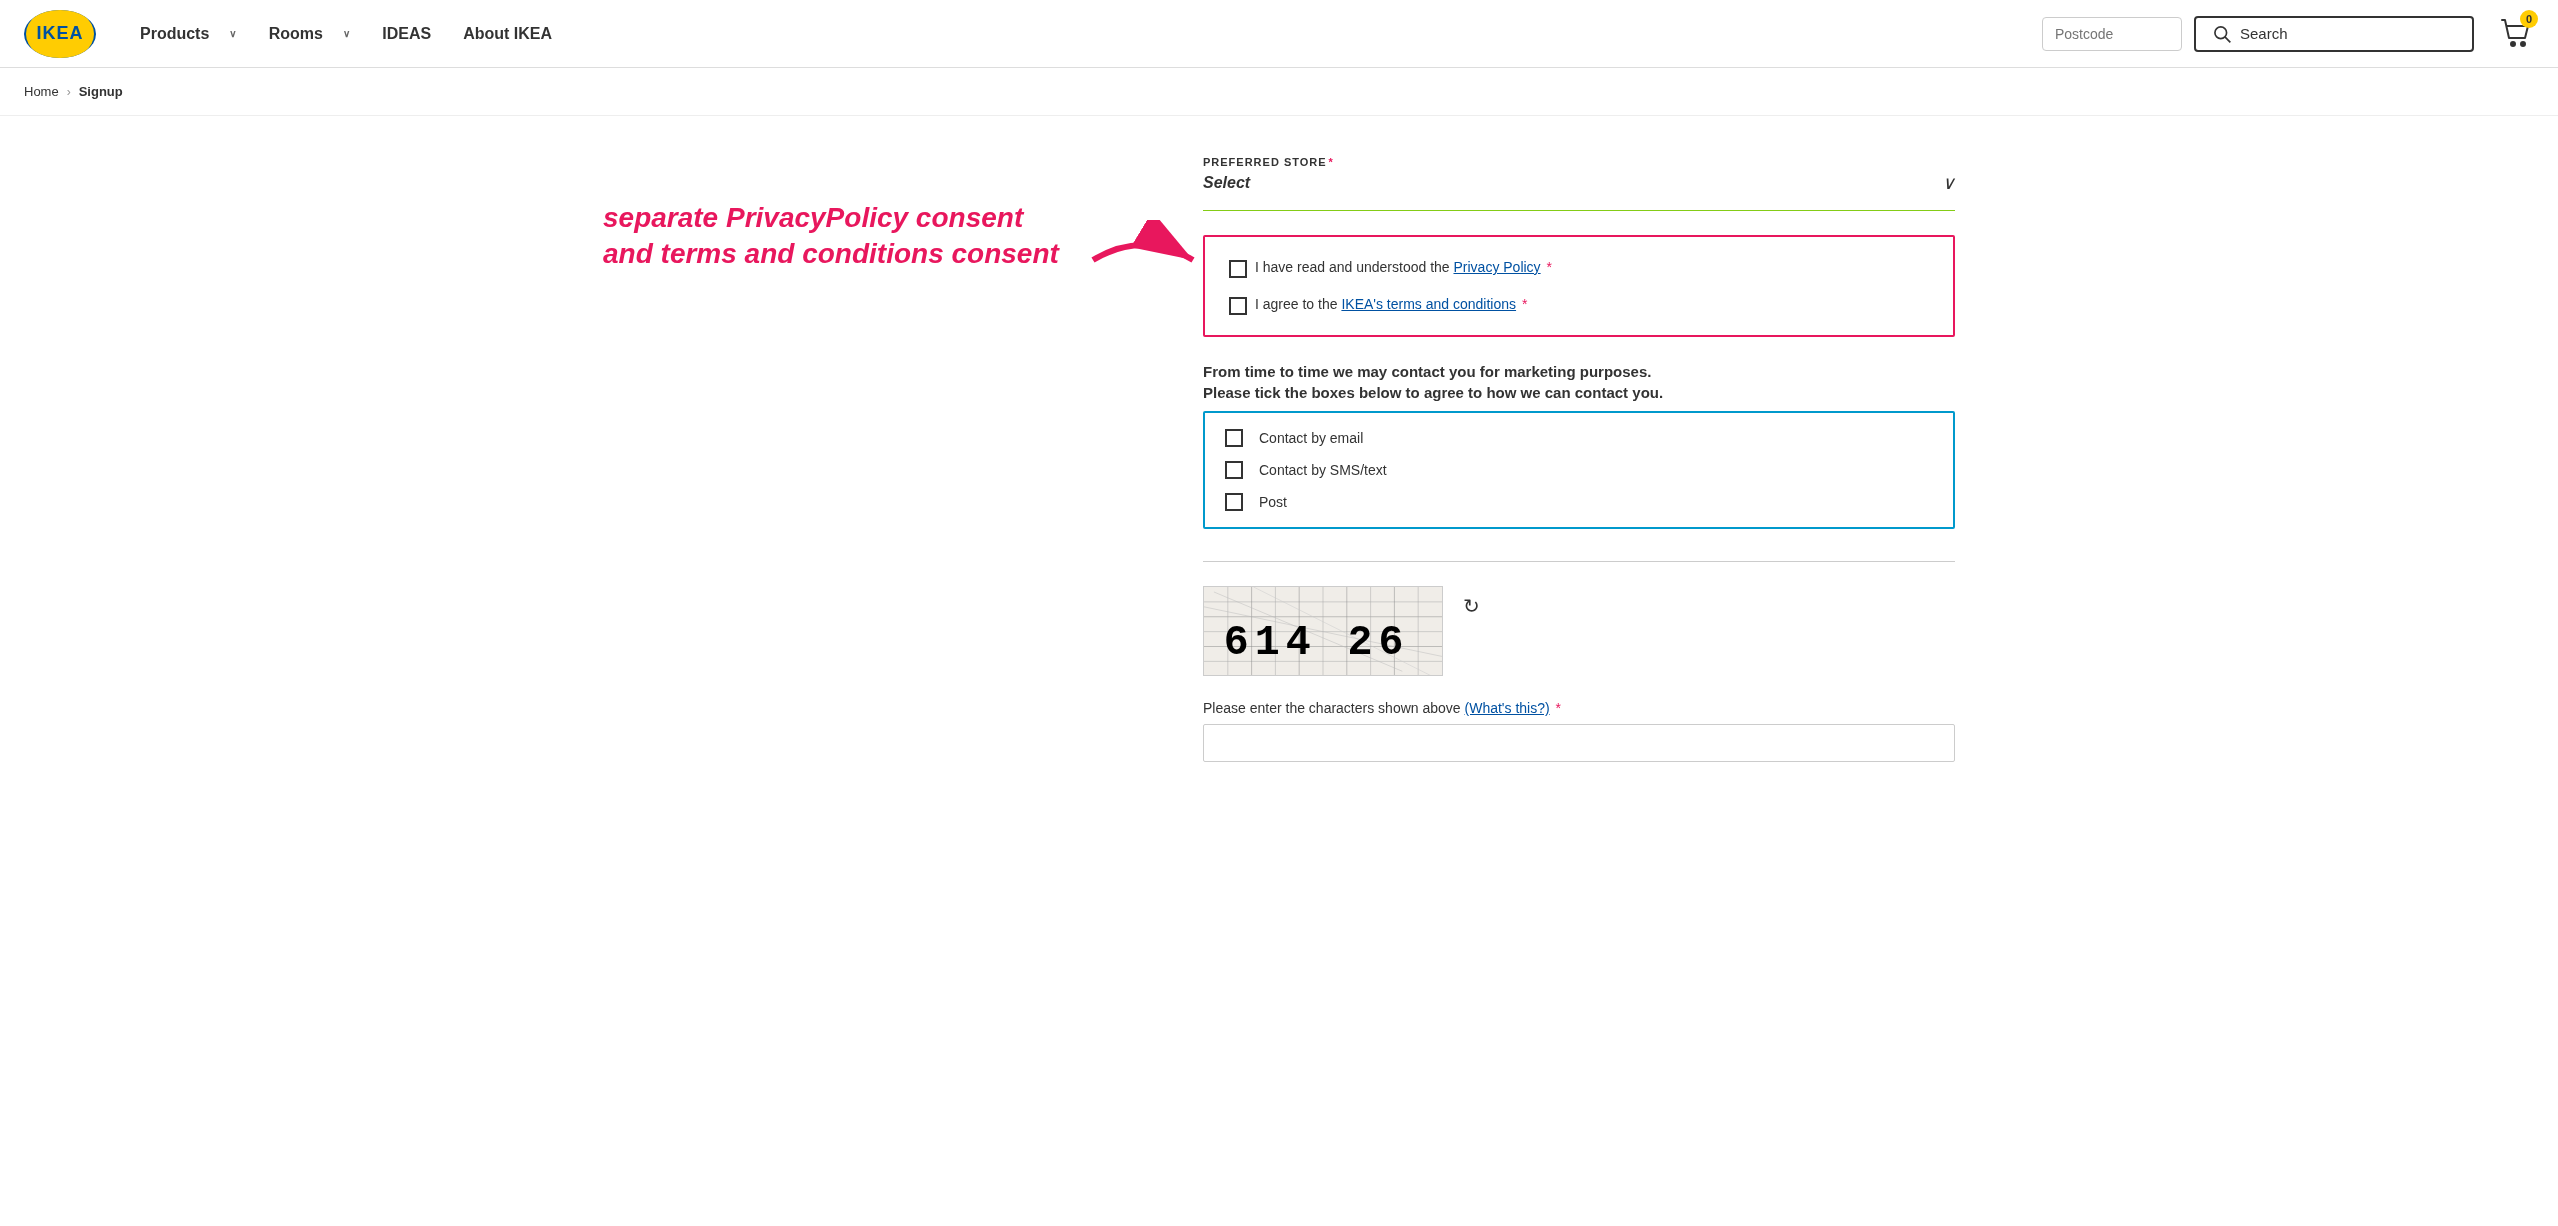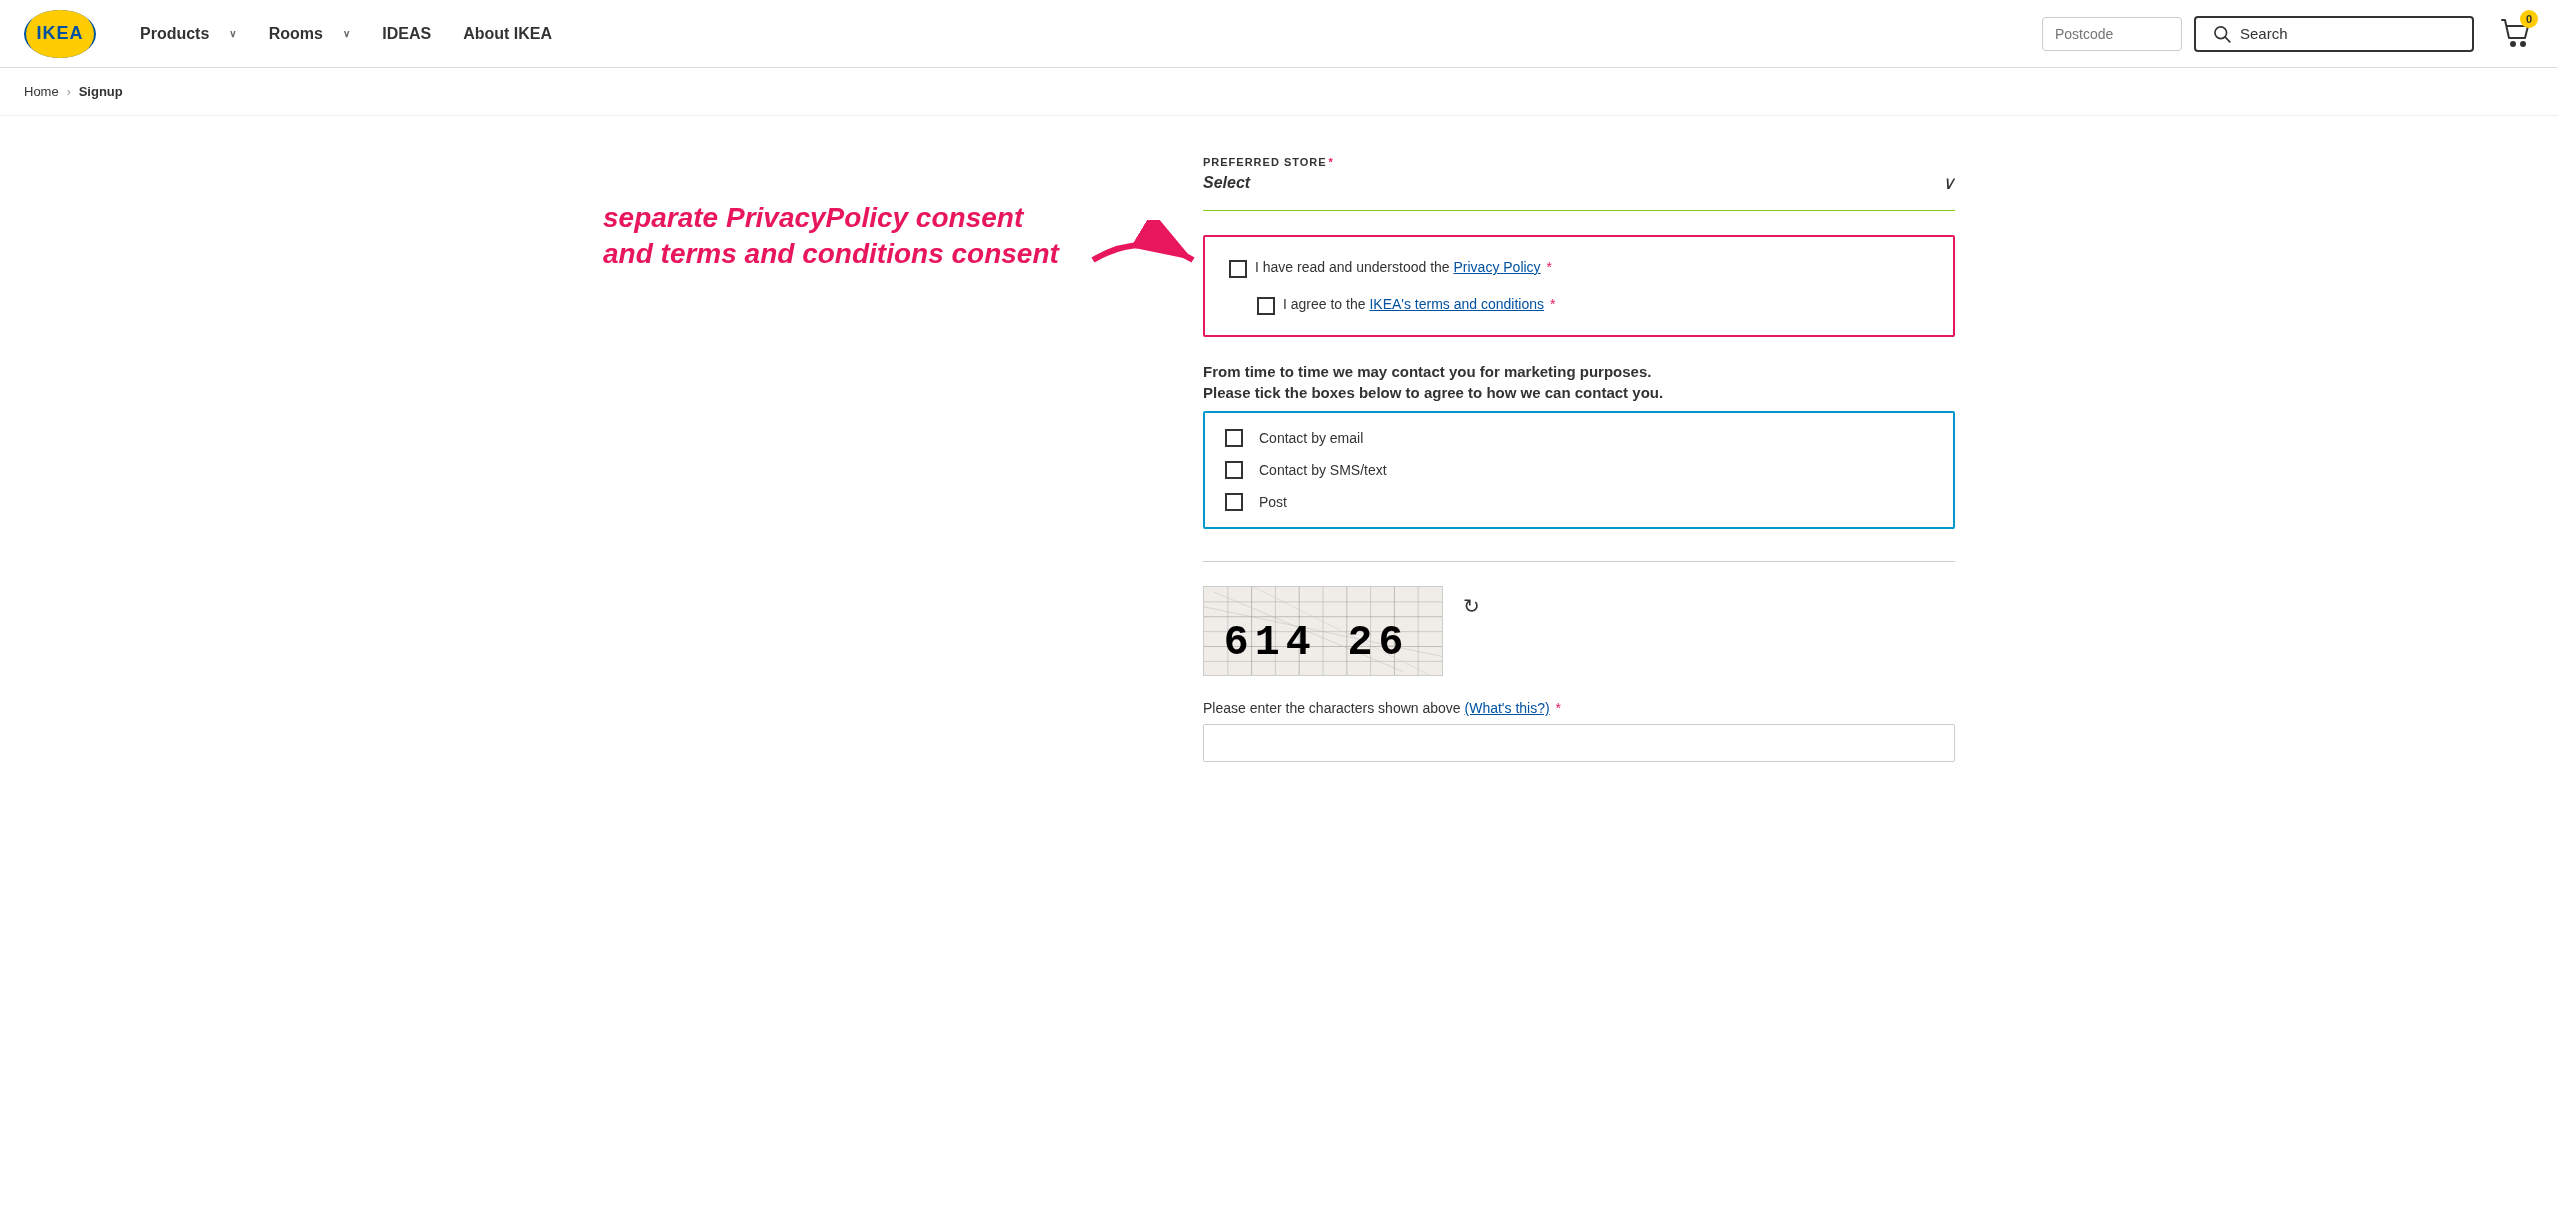--- a/index.html
+++ b/index.html
@@ -237,21 +237,20 @@
       margin-bottom: 24px;
     }
     .consent-row {
       display: flex;
       align-items: center;
       gap: 8px;
       margin-bottom: 16px;
     }
     .consent-row:last-child {
       margin-bottom: 0;
-      margin-left: 28px;
     }
     .consent-checkbox {
       width: 18px;
       height: 18px;
       border: 2px solid #333;
       background: #fff;
       flex-shrink: 0;
       margin-top: 2px;
       cursor: pointer;
       appearance: none;

